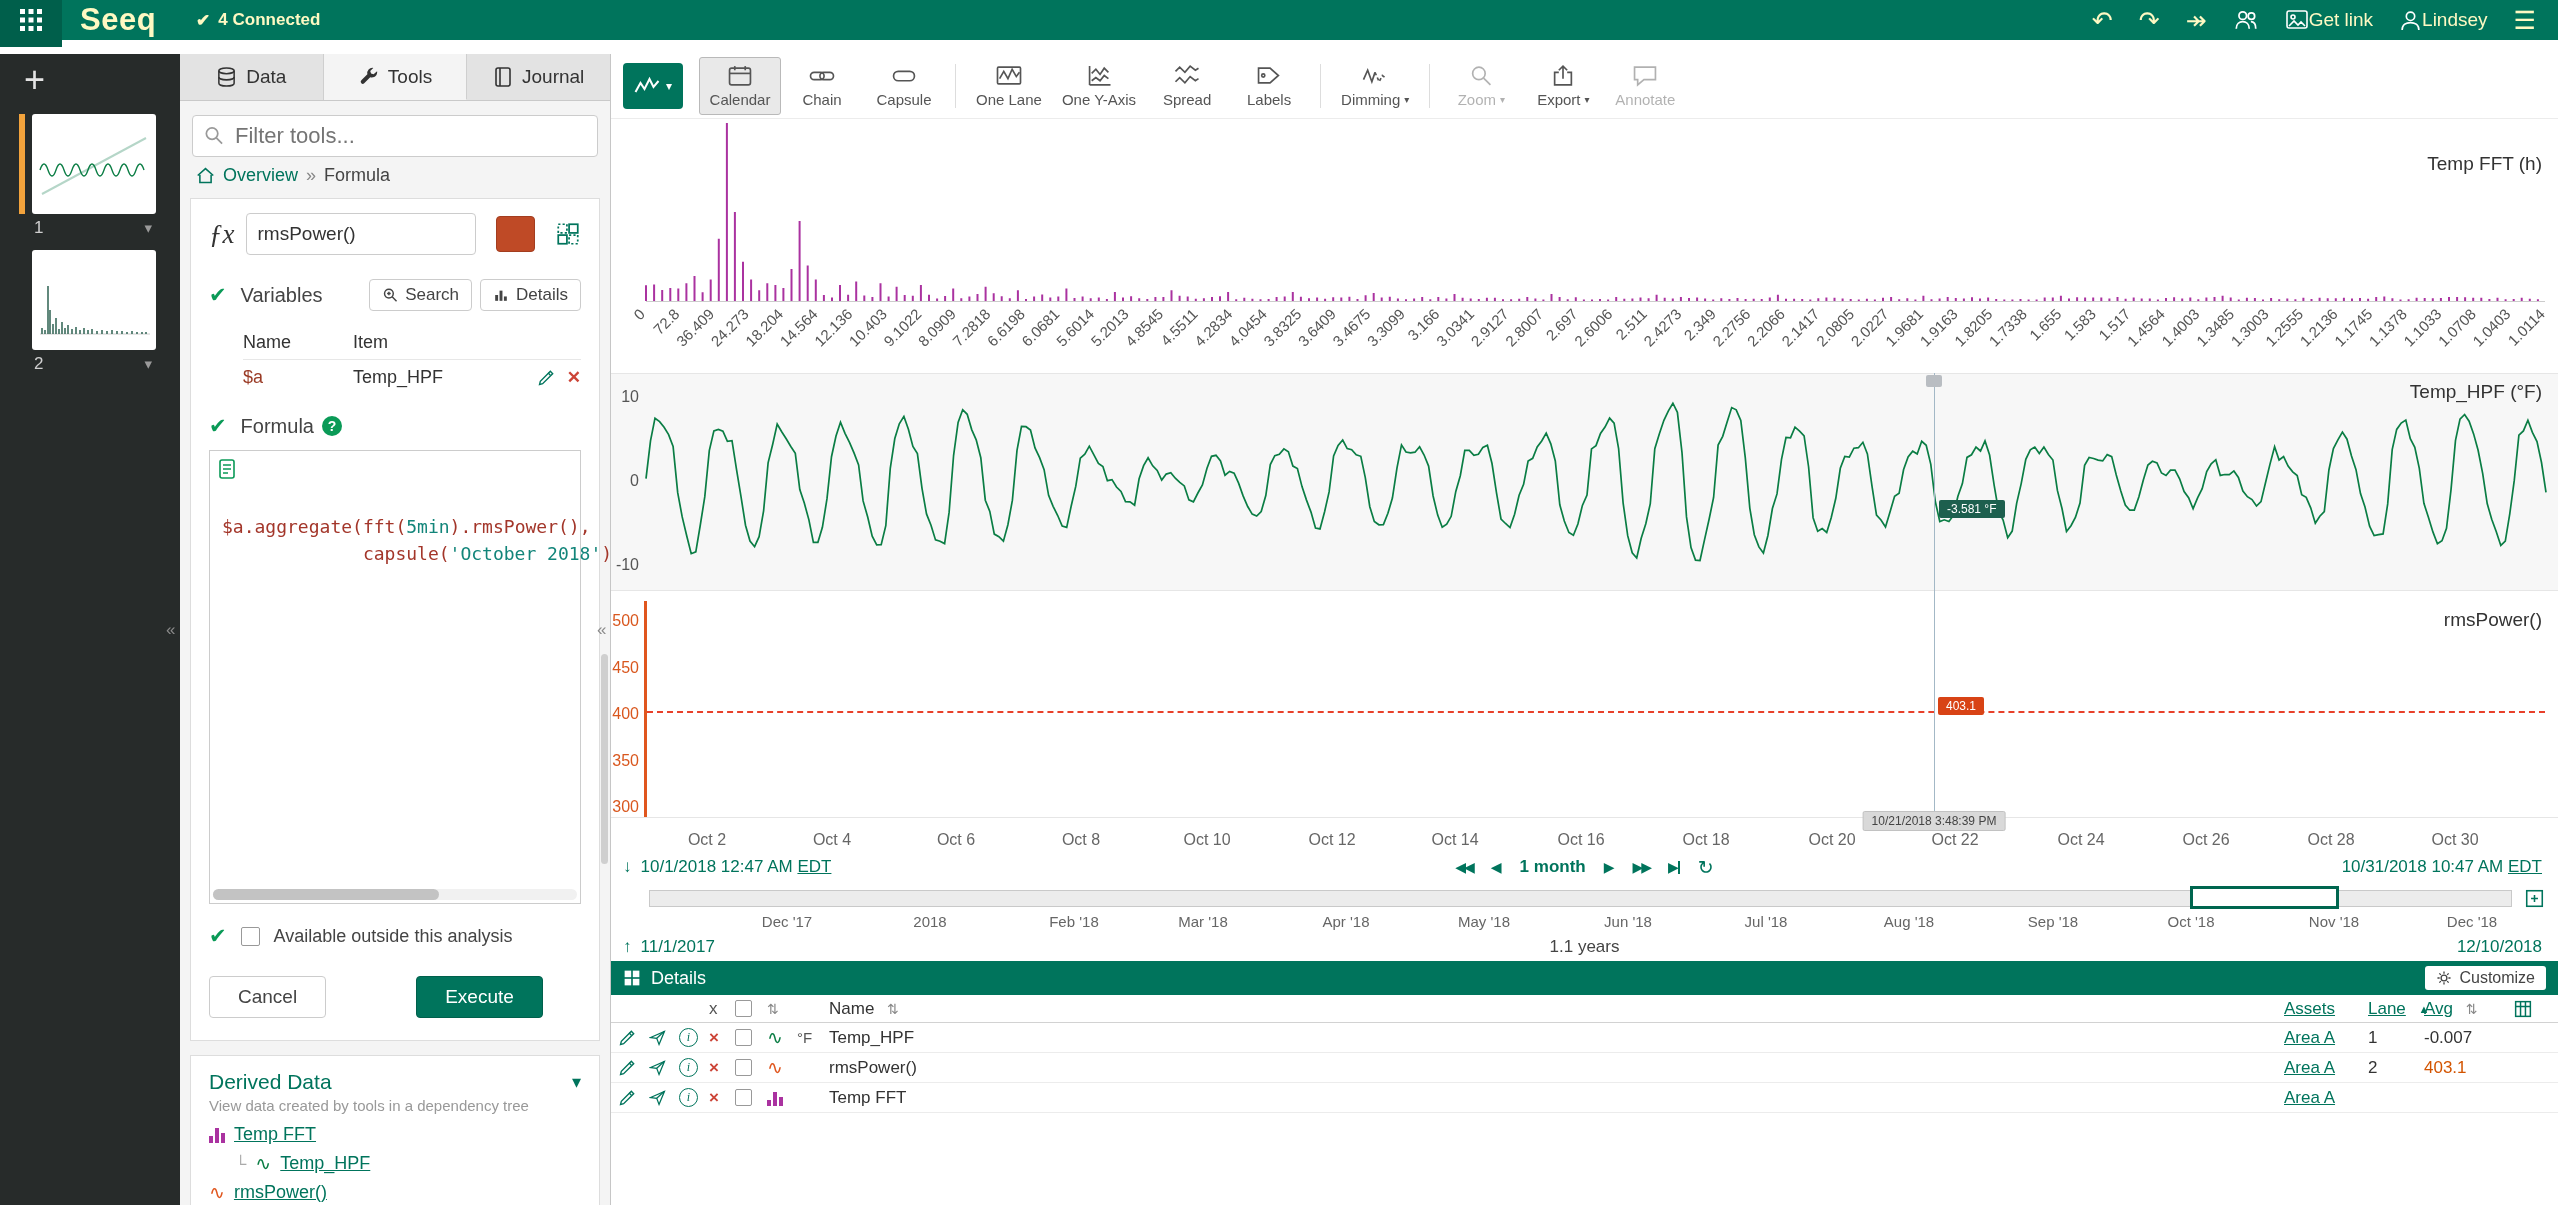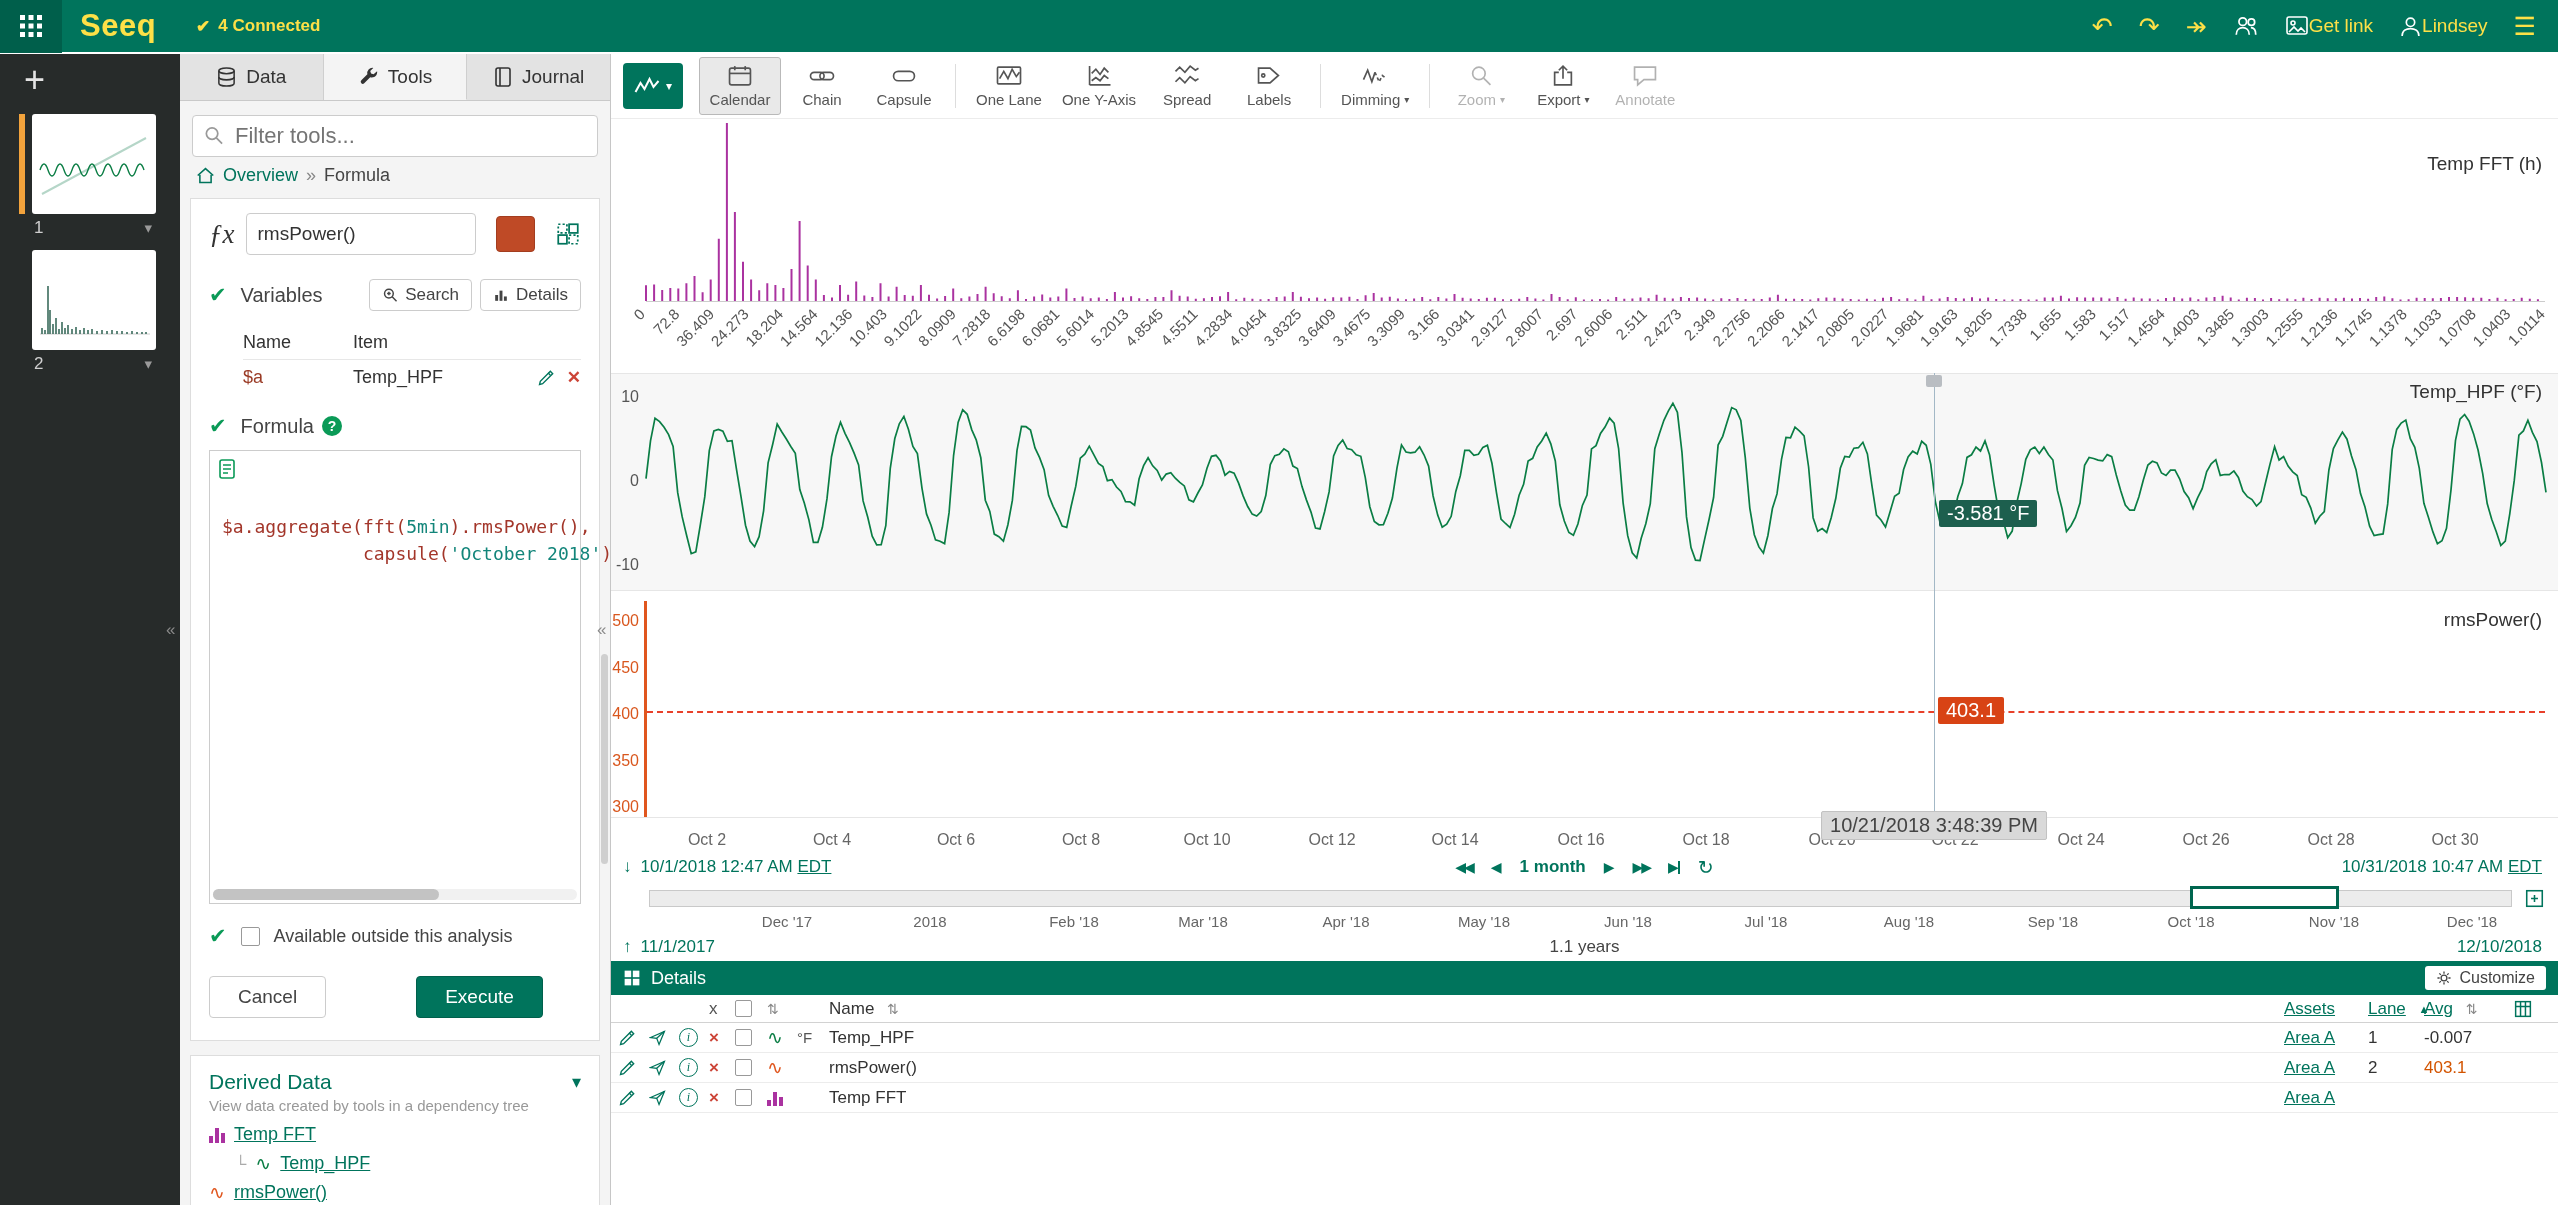--- a/index.html
+++ b/index.html
@@ -1,21 +1,21 @@
 <!DOCTYPE html>
 <html><head>
 <meta charset="utf-8">
 <style>
   html,body{margin:0;padding:0}
   body{position:relative;width:2558px;height:1205px;overflow:hidden;background:#fff;
        font-family:"Liberation Sans",sans-serif;color:#333;-webkit-font-smoothing:antialiased}
   svg{display:block}
   .u{text-decoration:underline}
   
-  .topbar{position:absolute;top:0;left:0;right:0;height:52px;background:#00745c;color:#fde047;
+  .topbar{position:absolute;top:0;left:0;right:0;height:40px;background:#00745c;color:#fef9c3;
           display:flex;align-items:center;z-index:9}
   .appgrid{width:62px;height:54px;background:#005f4b;display:flex;align-items:center;justify-content:center;flex:none}
   .logo{font-size:31px;font-weight:bold;letter-spacing:.5px;margin-left:18px}
   .conn{margin-left:40px;font-size:17px;font-weight:bold;display:flex;align-items:center;gap:8px}
   .tb-title{position:absolute;left:0;right:0;text-align:center;font-size:23px;pointer-events:none}
   .top-right{margin-left:auto;display:flex;align-items:center;gap:26px;margin-right:22px;font-size:19px;z-index:2}
   .top-ic{font-size:25px;line-height:1;cursor:pointer}
   .top-group{display:flex;align-items:center;gap:0;cursor:pointer}
   
   .rail{position:absolute;top:54px;left:0;width:180px;bottom:0;background:#272b2a;overflow:hidden}
@@ -100,21 +100,21 @@
   .lane-temp{position:absolute;left:0;right:0;top:254px;height:216px;background:#f7f7f7;
              border-top:1px solid #e6e6e6;border-bottom:1px solid #e6e6e6}
   .lane-rms{position:absolute;left:0;right:0;top:482px;height:216px;border-bottom:1px solid #e6e6e6}
   .lane-label{position:absolute;right:16px;font-size:19px;z-index:3}
   .ytick{position:absolute;left:0;width:28px;text-align:right;font-size:16px;color:#555;transform:translateY(-50%)}
   .ytick.orange{color:#d9571e}
   .rms-axis{position:absolute;left:33px;top:482px;width:3px;height:216px;background:#e0561e}
   .rms-dash{position:absolute;left:36px;right:13px;border-top:2px dashed #e8402a;z-index:1}
   .cursor-line{position:absolute;top:254px;height:458px;width:1px;background:#a3b8c6;z-index:2}
   .cursor-handle{position:absolute;width:16px;height:12px;background:#b9bdc2;border-radius:2px;z-index:3}
-  .chip{position:absolute;color:#fff;font-size:20px;padding:2px 8px;border-radius:2px;white-space:nowrap;z-index:4}
+  .chip{position:absolute;color:#fff;font-size:12px;padding:2px 8px;border-radius:2px;white-space:nowrap;z-index:4}
   .chip-temp{background:#1d5f4e}
   .chip-rms{background:#d84315}
   .chip-time{background:#d9d9d9;color:#444;border:1px solid #c2c2c2;transform:translateX(-50%)}
   .xlab{position:absolute;transform:translateX(-50%);font-size:16px;color:#666;top:712px}
   .range-row{height:36px;position:relative;display:flex;align-items:center;font-size:17px;color:#00745c}
   .range-start{margin-left:12px;display:flex;gap:9px;align-items:center}
   .range-nav{position:absolute;left:0;right:0;display:flex;justify-content:center;align-items:center;gap:18px;pointer-events:none}
   .range-nav >*{pointer-events:auto;cursor:pointer}
   .nav-ic{font-size:14px;letter-spacing:-2px;color:#00745c}
   .range-dur{font-weight:bold;font-size:17px}

